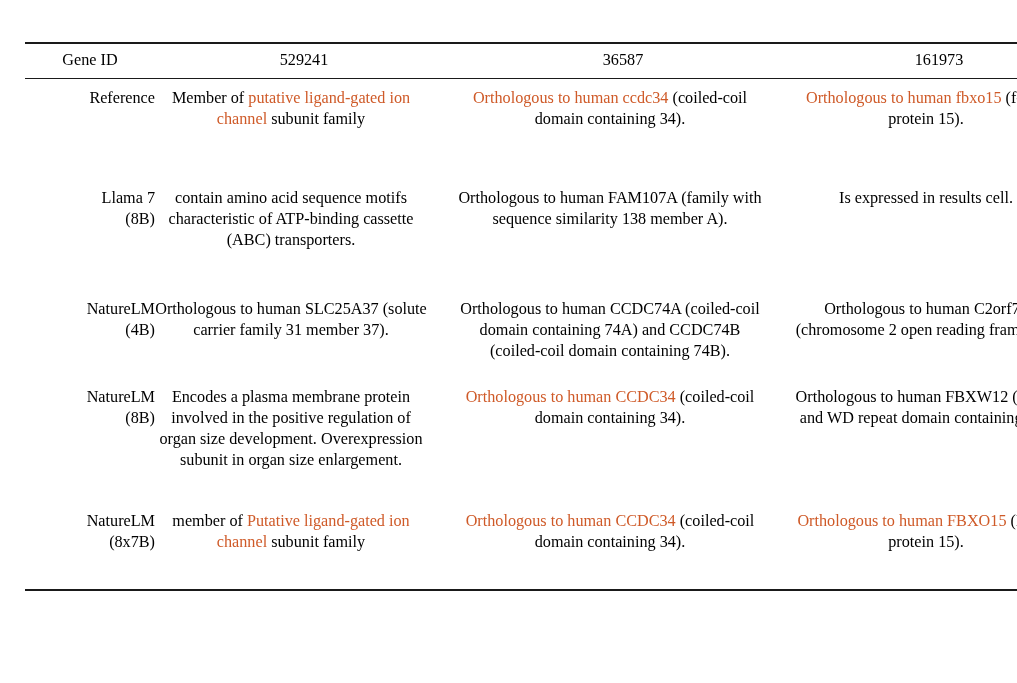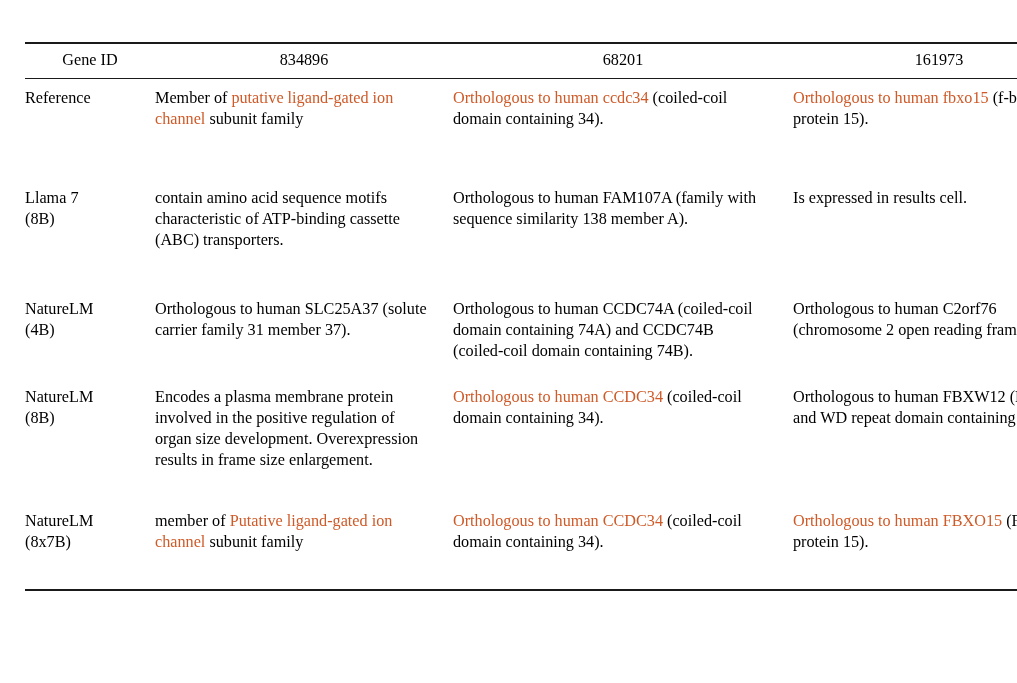--- a/index.html
+++ b/index.html
@@ -63,29 +63,29 @@
     white-space: nowrap;
   }
 
   tbody td {
     vertical-align: top;
     padding: 0;
   }
 
   
   td.row-label {
-    text-align: left;
+    text-align: right;
     white-space: nowrap;
     padding-top: 9px;
     padding-right: 0;
   }
   td.row-label .lbl-line { display: block; }
 
   td.cell {
-    text-align: left;
+    text-align: center;
     padding-top: 9px;
     padding-right: 26px;
   }
 
   
   tr.r-reference  td { padding-bottom: 49px; }
   tr.r-llama      td { padding-bottom: 39px; }
   tr.r-nlm1b      td { padding-bottom: 16px; }
   tr.r-nlm8b      td { padding-bottom: 31px; }
   tr.r-nlm8x7b    td { padding-bottom: 36px; }
@@ -104,22 +104,22 @@
     <table class="gene-table">
       <colgroup>
         <col class="c-label">
           <col class="c-1">
           <col class="c-2">
           <col class="c-3">
       </colgroup>
       <thead>
         <tr>
           <th>Gene ID</th>
-          <th>834896</th>
-          <th>68201</th>
+          <th>529241</th>
+          <th>36587</th>
           <th>161973</th>
         </tr>
       </thead>
     </table>
 
     <hr class="rule rule-header">
 
     <table class="gene-table">
       <colgroup>
         <col class="c-label">
@@ -152,21 +152,21 @@
             </td>
             <td class="cell"><span>Orthologous to human SLC25A37 (solute carrier family 31 member 37).</span></td>
             <td class="cell"><span>Orthologous to human CCDC74A (coiled-coil domain containing 74A) and CCDC74B (coiled-coil domain containing 74B).</span></td>
             <td class="cell"><span>Orthologous to human C2orf76 (chromosome 2 open reading frame 76).</span></td>
           </tr>
           <tr class="r-nlm8b">
             <td class="row-label">
               <span class="lbl-line">NatureLM</span>
               <span class="lbl-line">(8B)</span>
             </td>
-            <td class="cell"><span>Encodes a plasma membrane protein involved in the positive regulation of organ size development. Overexpression results in frame size enlargement.</span></td>
+            <td class="cell"><span>Encodes a plasma membrane protein involved in the positive regulation of organ size development. Overexpression subunit in organ size enlargement.</span></td>
             <td class="cell"><span class="hl" style="color: rgb(207, 90, 40);">Orthologous to human CCDC34</span><span> (coiled-coil domain containing 34).</span></td>
             <td class="cell"><span>Orthologous to human FBXW12 (F-box and WD repeat domain containing 12).</span></td>
           </tr>
           <tr class="r-nlm8x7b">
             <td class="row-label">
               <span class="lbl-line">NatureLM</span>
               <span class="lbl-line">(8x7B)</span>
             </td>
             <td class="cell"><span>member of </span><span class="hl" style="color: rgb(207, 90, 40);">Putative ligand-gated ion channel</span><span> subunit family</span></td>
             <td class="cell"><span class="hl" style="color: rgb(207, 90, 40);">Orthologous to human CCDC34</span><span> (coiled-coil domain containing 34).</span></td>

